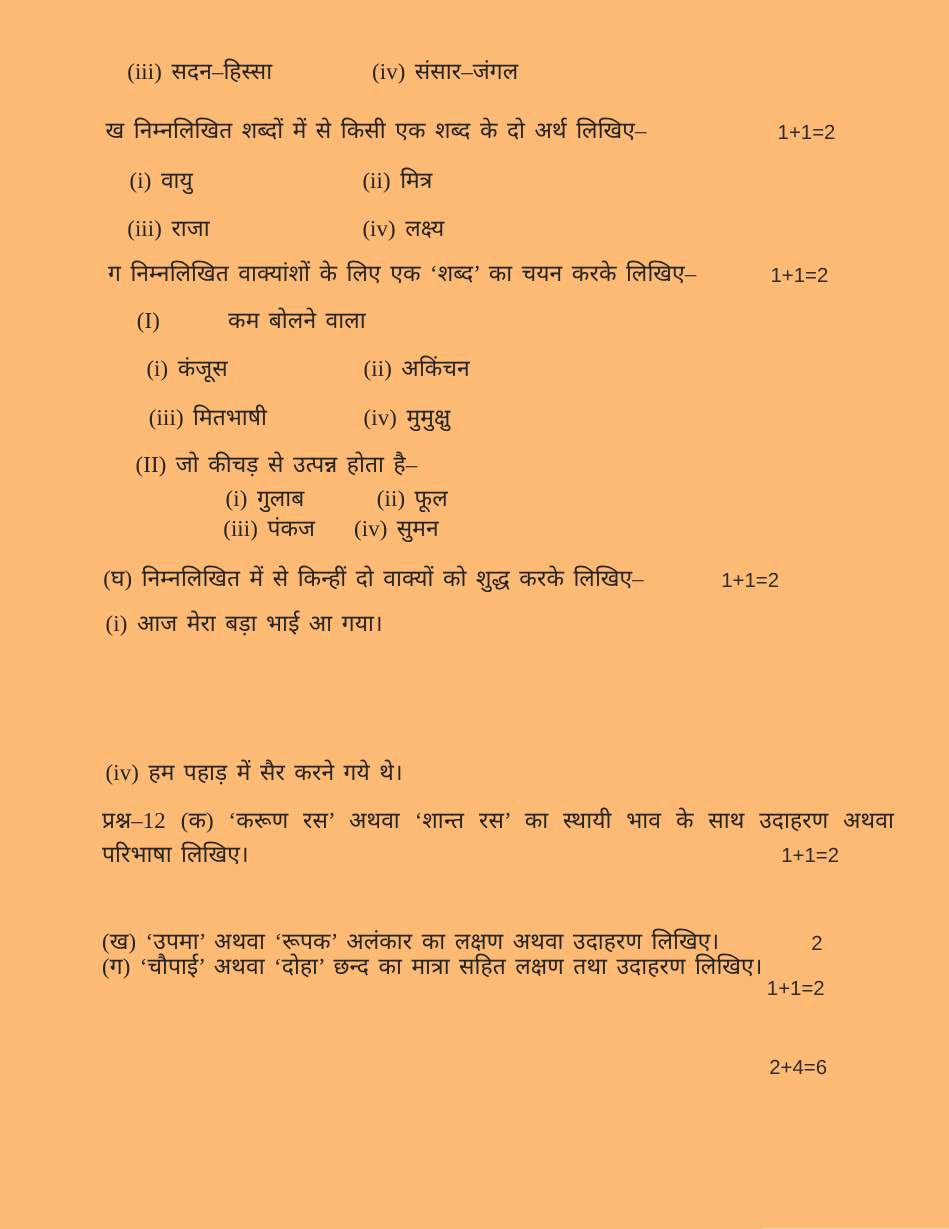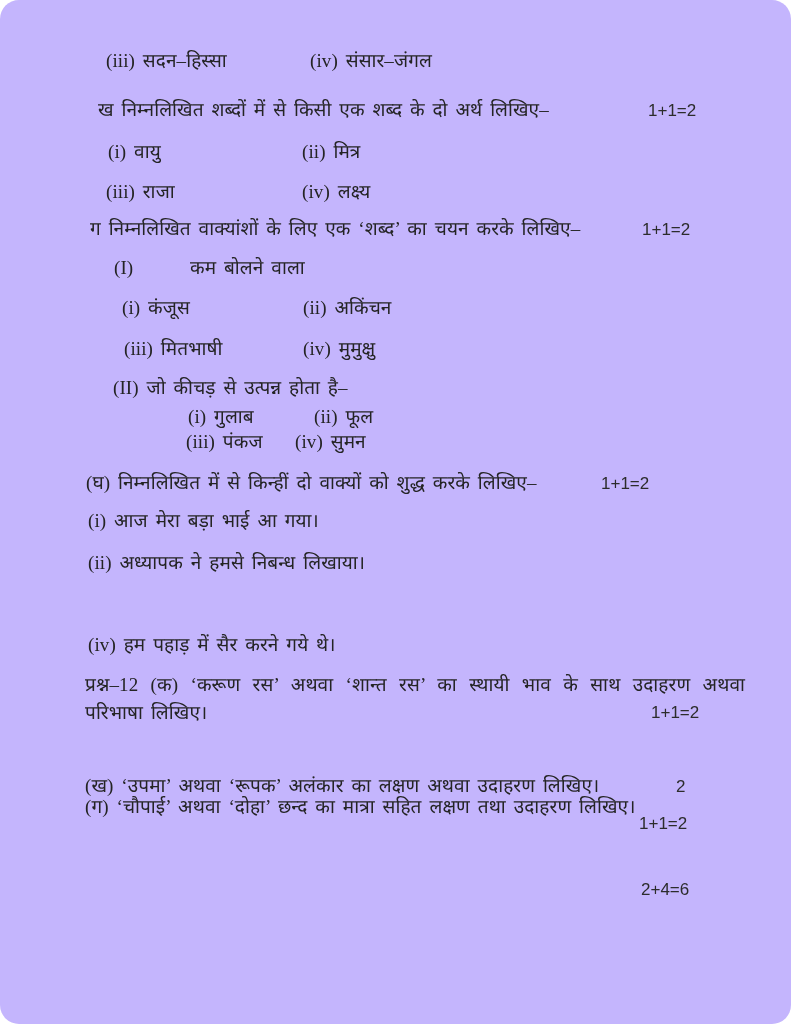--- a/index.html
+++ b/index.html
@@ -1,24 +1,23 @@
 <!DOCTYPE html>
 <html lang="hi"><head>
 <meta charset="utf-8">
 <style>
   * { margin: 0; padding: 0; box-sizing: border-box; }
   html, body { background: #ffffff; }
   .page {
     position: relative;
     width: 791px;
     height: 1024px;
-    background: #c4b5fd;
+    background: #fdba74;
     overflow: hidden;
     font-family: "Liberation Serif", "DejaVu Sans", sans-serif;
-    border-radius: 19px;
   }
   .t {
     position: absolute;
     font-size: 19px;
     line-height: 26px;
     color: #242424;
     white-space: nowrap;
     word-spacing: 3px;
     letter-spacing: 0.1px;
   }
@@ -41,21 +40,21 @@
   }
 </style>
 </head>
 <body>
 
 <div class="page">
 
   <span class="t" style="left:106px; top:48px;">(iii) सदन–हिस्सा</span>
   <span class="t" style="left:310px; top:48px;">(iv) संसार–जंगल</span>
 
-  <span class="t" style="left:98px; top:97px;">ख निम्नलिखित शब्दों में से किसी एक शब्द के दो अर्थ लिखिए–</span>
+  <span class="t" style="left:88px; top:97px;">ख निम्नलिखित शब्दों में से किसी एक शब्द के दो अर्थ लिखिए–</span>
   <span class="marks" style="left:648px; top:99px;">1+1=2</span>
 
   <span class="t" style="left:108px; top:139px;">(i) वायु</span>
   <span class="t" style="left:302px; top:139px;">(ii) मित्र</span>
   <span class="t" style="left:106px; top:179px;">(iii) राजा</span>
   <span class="t" style="left:302px; top:179px;">(iv) लक्ष्य</span>
 
   <span class="t" style="left:90px; top:216px;">ग निम्नलिखित वाक्यांशों के लिए एक ‘शब्द’ का चयन करके लिखिए–</span>
   <span class="marks" style="left:642px; top:218px;">1+1=2</span>
 
@@ -71,21 +70,20 @@
 
   <span class="t" style="left:188px; top:404px;">(i) गुलाब</span>
   <span class="t" style="left:295px; top:404px;margin-left:19px;">(ii) फूल</span>
   <span class="t" style="left:186px; top:429px;">(iii) पंकज</span>
   <span class="t" style="left:295px; top:429px;">(iv) सुमन</span>
 
   <span class="t" style="left:86px; top:470px;">(घ) निम्नलिखित में से किन्हीं दो वाक्यों को शुद्ध करके लिखिए–</span>
   <span class="marks" style="left:601px; top:472px;">1+1=2</span>
 
   <span class="t" style="left:88px; top:508px;">(i) आज मेरा बड़ा भाई आ गया।</span>
-  <span class="t" style="left:88px; top:550px;">(ii) अध्यापक ने हमसे निबन्ध लिखाया।</span>
   <span class="t" style="left:88px; top:632px;">(iv) हम पहाड़ में सैर करने गये थे।</span>
 
   <div class="para" style="left:85px; top:671px; width:660px;">प्रश्न–12 (क) ‘करूण रस’ अथवा ‘शान्त रस’ का स्थायी भाव के साथ उदाहरण अथवा परिभाषा लिखिए।</div>
   <span class="marks" style="left:651px; top:701px;">1+1=2</span>
 
   <span class="t" style="left:85px; top:773px;">(ख) ‘उपमा’ अथवा ‘रूपक’ अलंकार का लक्षण अथवा उदाहरण लिखिए।</span>
   <span class="marks" style="left:676px; top:775px;">2</span>
 
   <span class="t" style="left:85px; top:794px;text-align:right;">(ग) ‘चौपाई’ अथवा ‘दोहा’ छन्द का मात्रा सहित लक्षण तथा उदाहरण लिखिए।</span>
   <span class="marks" style="left:639px; top:812px;">1+1=2</span>

